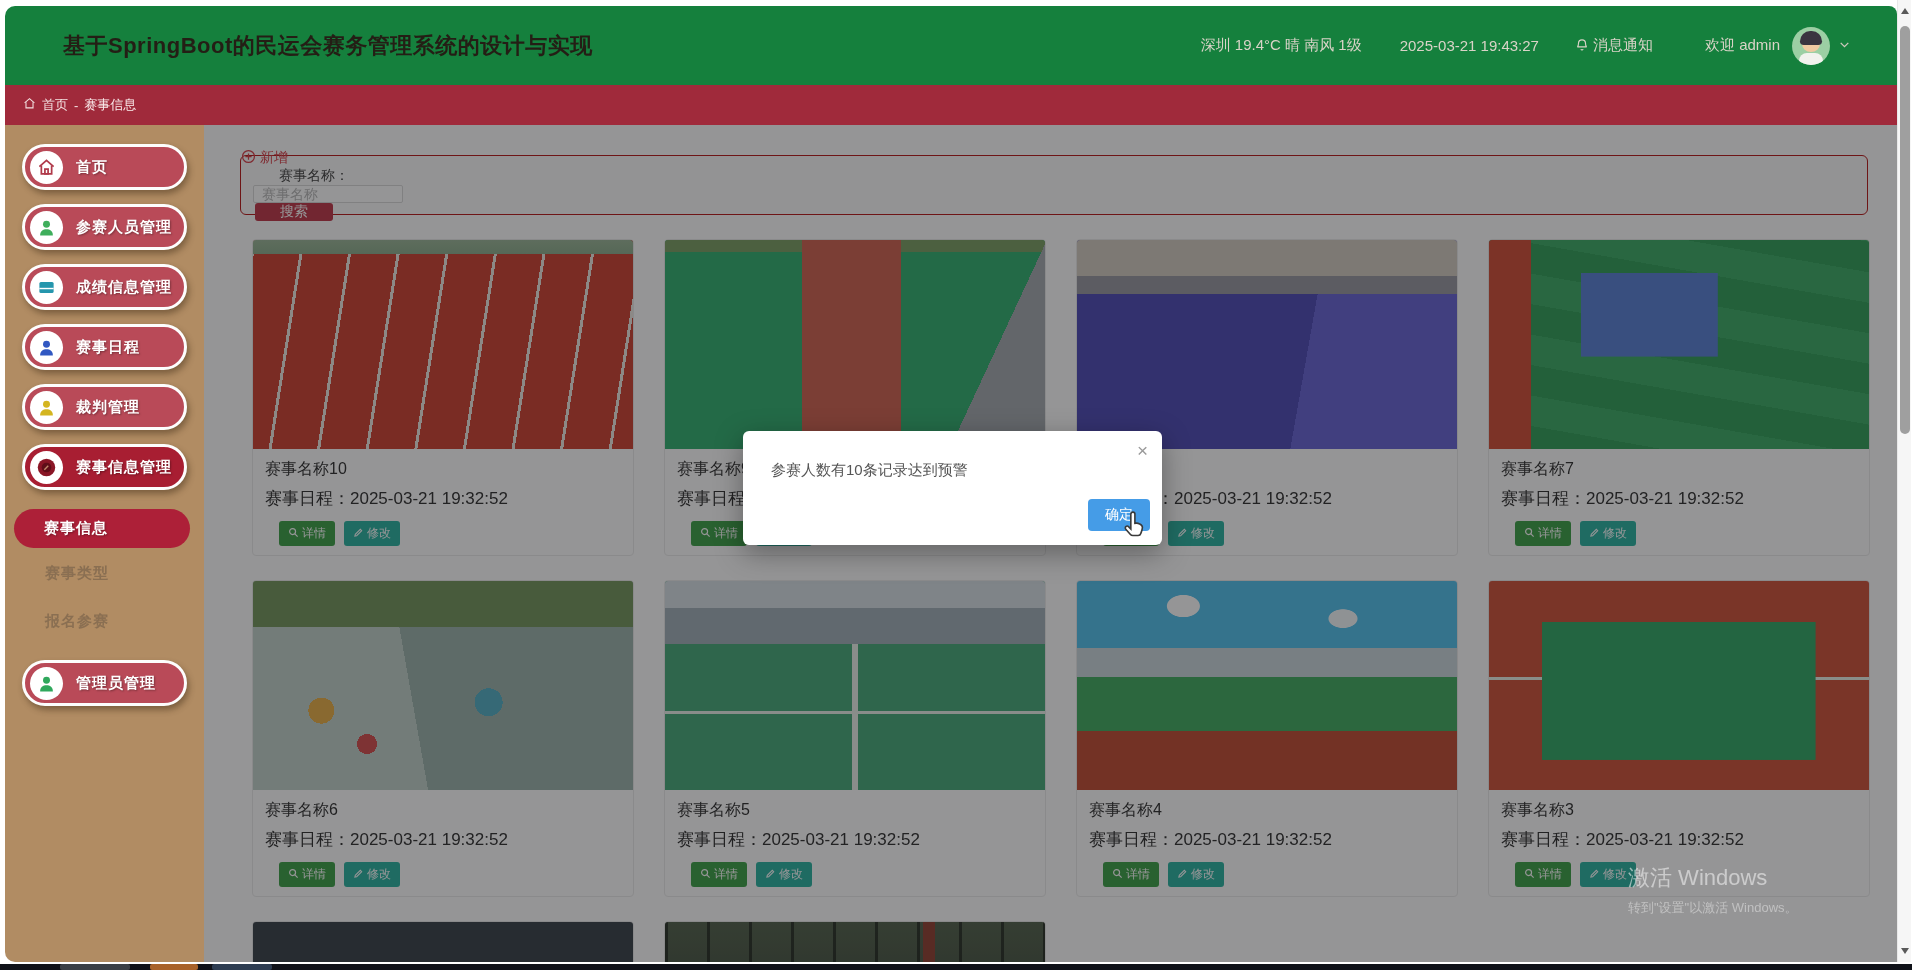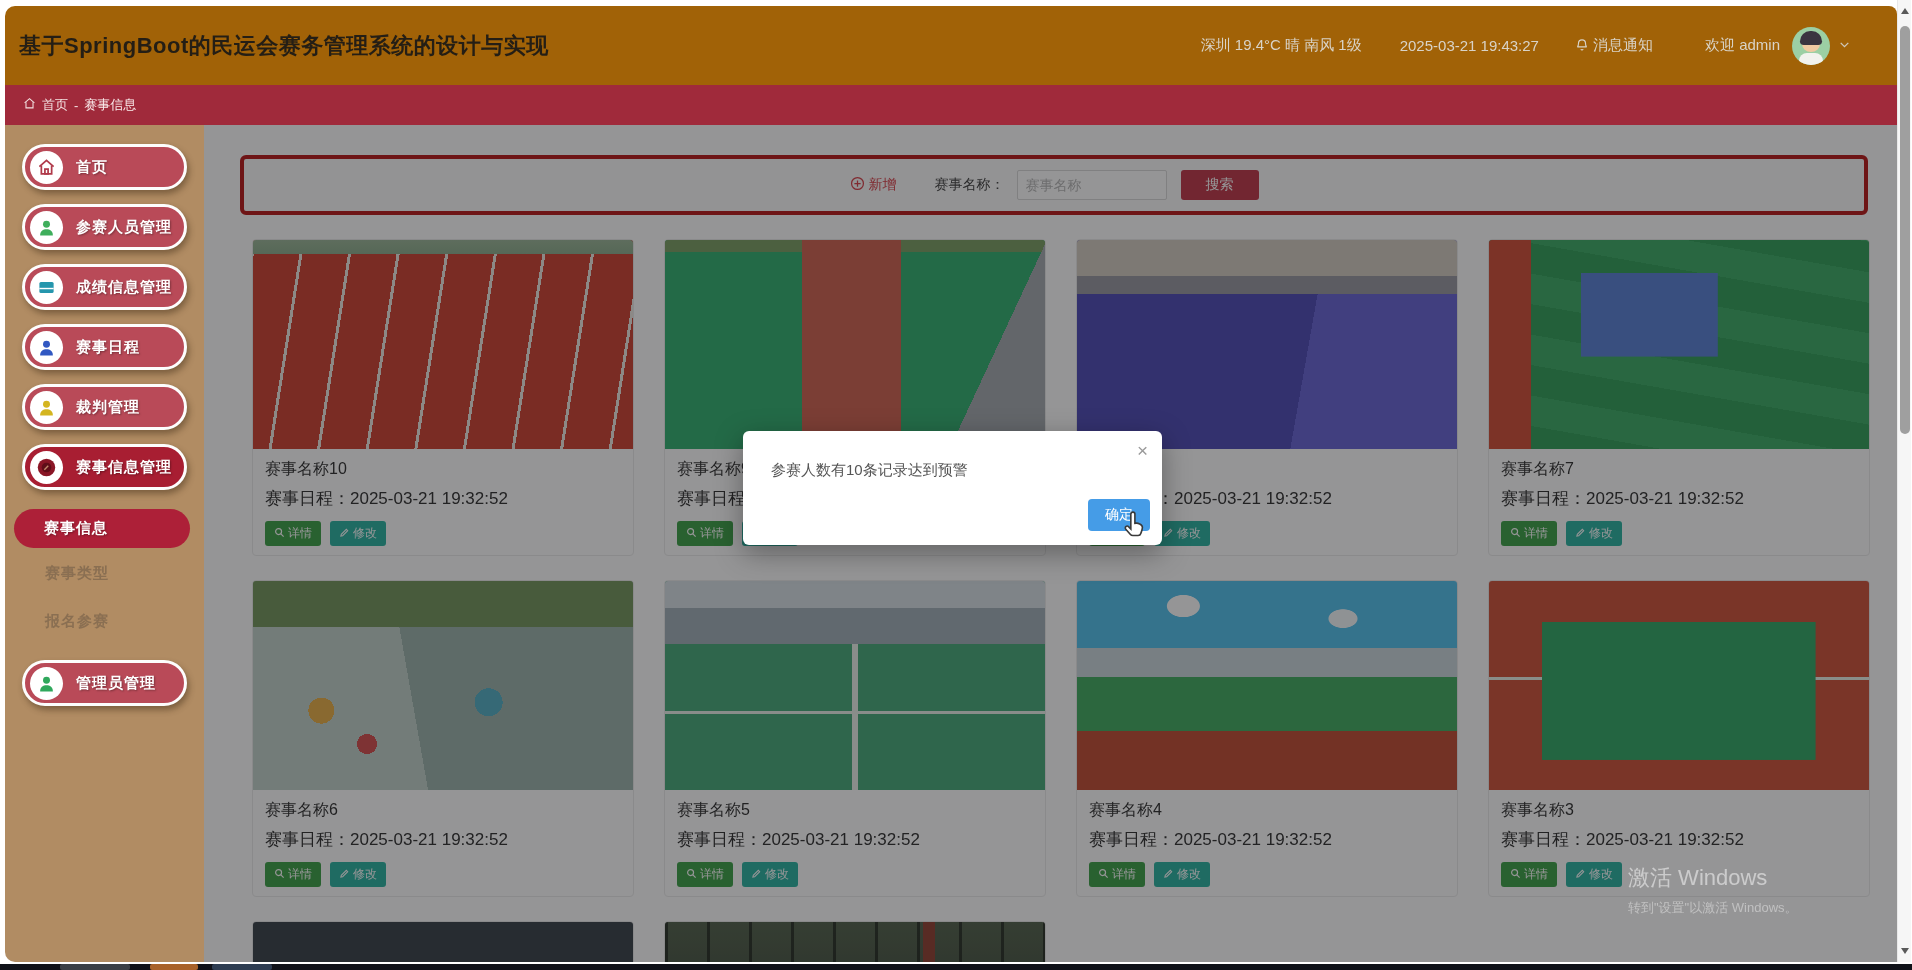--- a/index.html
+++ b/index.html
@@ -5,21 +5,21 @@
   * { margin:0; padding:0; box-sizing:border-box; }
   html,body { width:1912px; height:970px; overflow:hidden; background:#fff;
     font-family:"Liberation Sans","DejaVu Sans",sans-serif; }
   .browser { position:relative; width:1912px; height:970px; background:#fff; }
 
   
   .page { position:absolute; left:5px; top:6px; width:1892px; height:956px;
     border-radius:10px 8px 0 10px; overflow:hidden; background:#fff; }
 
   
-  .hdr { height:79px; background:#a16207; display:flex; align-items:center; }
+  .hdr { height:79px; background:#15803d; display:flex; align-items:center;padding-left:44px; }
   .hdr-title { font-size:22px; font-weight:bold; color:#241e15; margin-left:14px; letter-spacing:.5px; }
   .hdr-right { margin-left:auto; margin-right:46px; display:flex; align-items:center; color:#d9d3c7; font-size:15px; }
   .hdr-weather { margin-right:38px;margin-left:32px; }
   .hdr-time { margin-right:36px; }
   .hdr-notify { display:flex; align-items:center; gap:4px; margin-right:52px; cursor:pointer; }
   .hdr-welcome { margin-right:12px; }
   .avatar { width:38px; height:38px; border-radius:50%; background:#9ccfa4; position:relative; overflow:hidden; margin-right:8px; }
   .avatar .hair { position:absolute; left:8px; top:4px; width:22px; height:14px; border-radius:11px 11px 4px 4px; background:#3a3440; }
   .avatar .face { position:absolute; left:10px; top:9px; width:18px; height:16px; border-radius:50%; background:#f0c9a2; }
   .avatar .body { position:absolute; left:7px; top:26px; width:24px; height:14px; border-radius:8px 8px 0 0; background:#f2f2ee; }
@@ -44,41 +44,41 @@
     text-shadow:1px 1px 2px rgba(0,0,0,.35); white-space:nowrap; }
 
   .submenu-active { width:176px; height:39px; margin:2px 0 16px 9px; background:#ad2038; border-radius:20px;
     display:flex; align-items:center; padding-left:30px; color:#fff; font-weight:bold; font-size:15px;
     letter-spacing:1px; cursor:pointer; text-shadow:1px 1px 2px rgba(0,0,0,.3); }
   .submenu-item { margin:0 0 29px 40px; color:#8a6f52; font-size:15px; font-weight:bold; letter-spacing:1px; cursor:pointer; }
   .spacer18 { height:3px; }
 
   
   .content { position:relative; flex:1; background:#fff; overflow:hidden; }
-  .toolbar { margin:30px 29px 0 36px; height:60px; background:#fbfbfb; border:4px solid #b91c1c;
-    border-radius:6px; display:flex; align-items:center; justify-content:center; }
+  .toolbar { margin:30px 29px 0 36px; height:60px; background:#fbfbfb; border:1px solid #b91c1c;
+    border-radius:6px; display:flex; align-items:flex-start; justify-content:center;flex-direction:column; }
   .tb-add { display:flex; align-items:center; gap:4px; color:#d9404a; font-size:14px; background:none; border:none; cursor:pointer; }
   .tb-label { margin-left:38px; font-size:14px; color:#444; font-weight:normal; }
   .tb-input { margin-left:12px; width:150px; height:30px; border:1px solid #d9d9d9; border-radius:2px;
     padding-left:8px; font-size:14px; color:#333; background:#fff; }
   .tb-input::placeholder { color:#b8b8b8; }
   .tb-search { margin-left:14px; width:78px; height:30px; background:#c0394b; border:none; border-radius:3px;
     color:#fff; font-size:14px; cursor:pointer; }
 
   .cards { margin:24px 26px 0 48px; display:grid; grid-template-columns:repeat(4,382px);
     gap:24px 30px; grid-auto-rows:317px; }
   .card { border:1px solid #ececec; border-radius:4px; background:#fff; overflow:hidden; }
   .card-img { height:209px; width:100%; }
   .card-pad { padding:10px 12px 0 12px; }
   .card-title { font-size:16px; color:#333; margin-bottom:7px; }
   .card-date { font-size:17px; color:#333; margin-bottom:11px; }
   .card-actions { display:flex; gap:9px; }
   .mini-btn { display:inline-flex; align-items:center; gap:3px; border:none; border-radius:3px;
     color:#fff; font-size:12px; padding:4px 9px; cursor:pointer; }
-  .btn-detail { background:#3fa34a; }
+  .btn-detail { background:#3fa34a;margin-left:14px; }
   .btn-edit { background:#2db5a3;justify-content:space-between; }
 
   
   .img-10 { background:linear-gradient(to bottom,#9db89a 0,#8fae8e 14px,rgba(0,0,0,0) 14px),
             repeating-linear-gradient(99deg,#efe9e2 0 3px,#cf4534 3px 48px); background-color:#cf4534; }
   .img-9  { background:linear-gradient(115deg,rgba(0,0,0,0) 80%,#a7acb1 80%),
             linear-gradient(90deg,rgba(0,0,0,0) 36%,#d06552 36% 62%,rgba(0,0,0,0) 62%),
             linear-gradient(to bottom,#7da066 0 12px,rgba(0,0,0,0) 12px),#35b273; }
   .img-8  { background:linear-gradient(to bottom,#d4cdc2 0 17%,#9a9aa2 17% 26%,rgba(0,0,0,0) 26%),
             linear-gradient(100deg,#514eb8 60%,#6a67d6 60%); }

